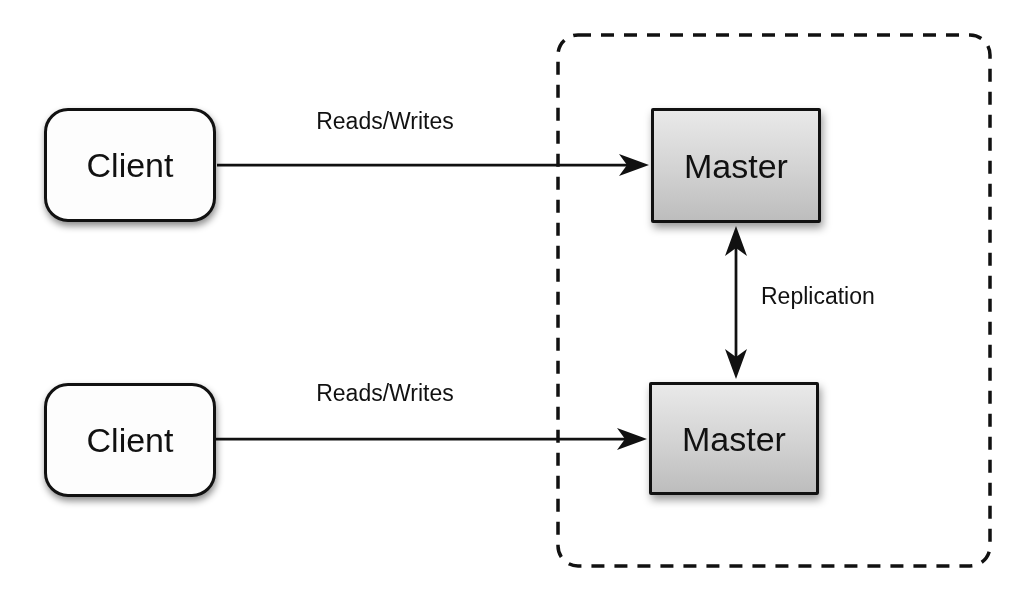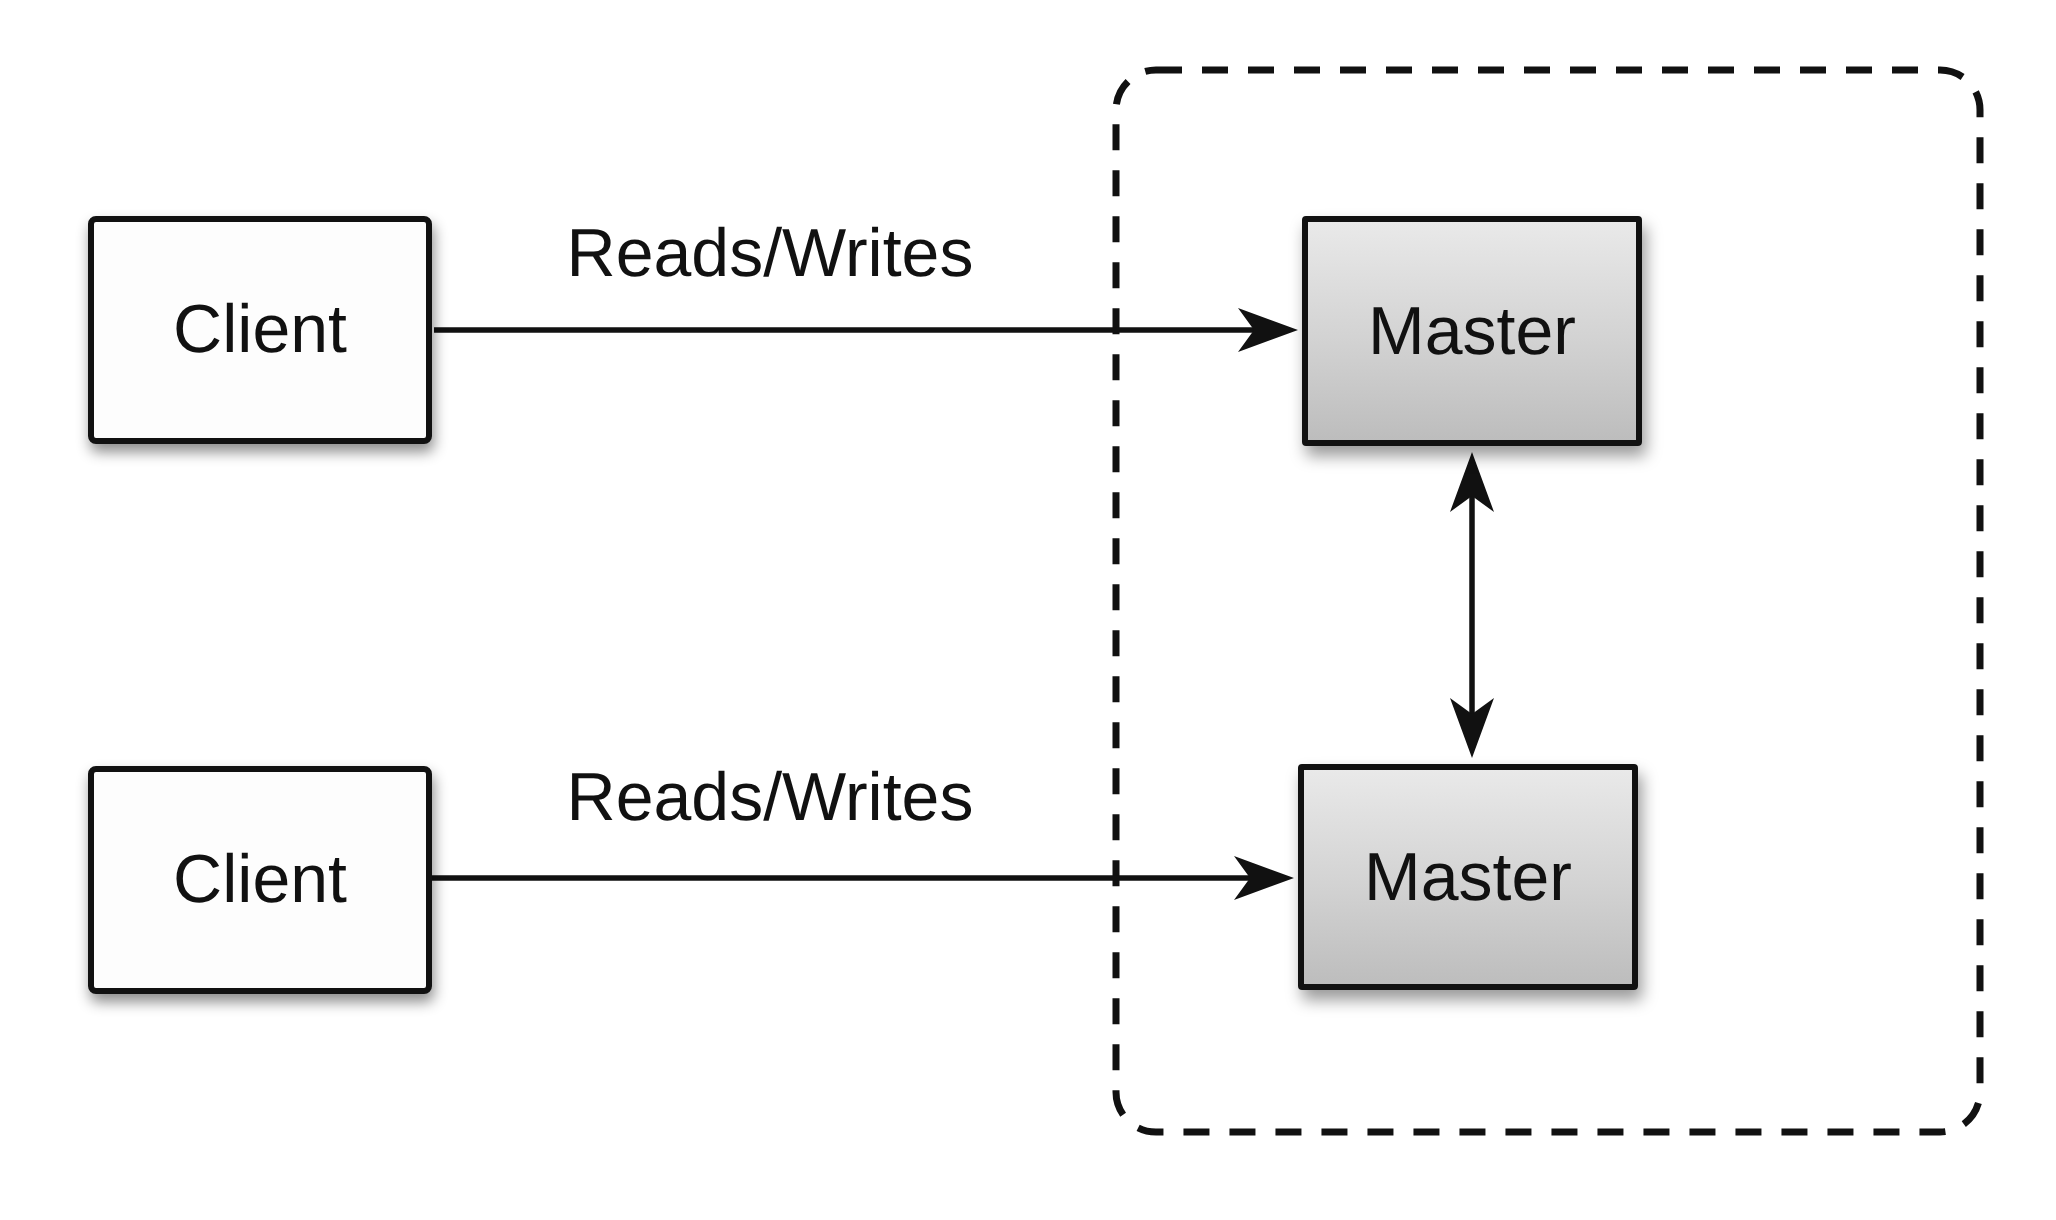--- a/index.html
+++ b/index.html
@@ -29,36 +29,36 @@
     align-items: center;
     justify-content: center;
     box-sizing: border-box;
     border: 3px solid #111111;
     font-size: 34px;
     line-height: 1;
     color: #111111;
   }
   .node-client {
     background: #fdfdfd;
-    border-radius: 4px;
+    border-radius: 24px;
     box-shadow: 1px 4px 7px rgba(0,0,0,0.45);
   }
   .node-master {
     background: linear-gradient(180deg, #e9e9e9 0%, #d2d2d2 55%, #bdbdbd 100%);
     border-radius: 2px;
     box-shadow: 2px 5px 8px rgba(0,0,0,0.40);
     align-items: center;
   }
   .client-top    { left: 44px;  top: 108px; width: 172px; height: 114px; }
   .client-bottom { left: 44px;  top: 383px; width: 172px; height: 114px; }
   .master-top    { left: 651px; top: 108px; width: 170px; height: 115px; }
   .master-bottom { left: 649px; top: 382px; width: 170px; height: 113px; }
   .edge-label {
     position: absolute;
-    font-size: 34px;
+    font-size: 23px;
     line-height: 1;
     white-space: nowrap;
     color: #111111;
   }
   .label-rw-top    { left: 262px; top: 110px; width: 246px; text-align: center; }
   .label-rw-bottom { left: 262px; top: 382px; width: 246px; text-align: center; }
   .label-replication { left: 761px; top: 285px; }
   .stroke { stroke: #111111; stroke-width: 2.75; fill: none; }
   .head { fill: #111111; stroke: none; }
 </style>
@@ -101,14 +101,15 @@
   </div>
 
   <div class="node node-master master-bottom">
     <span>Master</span>
   </div>
 
   <div class="edge-label label-rw-top">Reads/Writes</div>
 
   <div class="edge-label label-rw-bottom">Reads/Writes</div>
 
+  <div class="edge-label label-replication">Replication</div>
 
 </div>
 
 </body></html>

